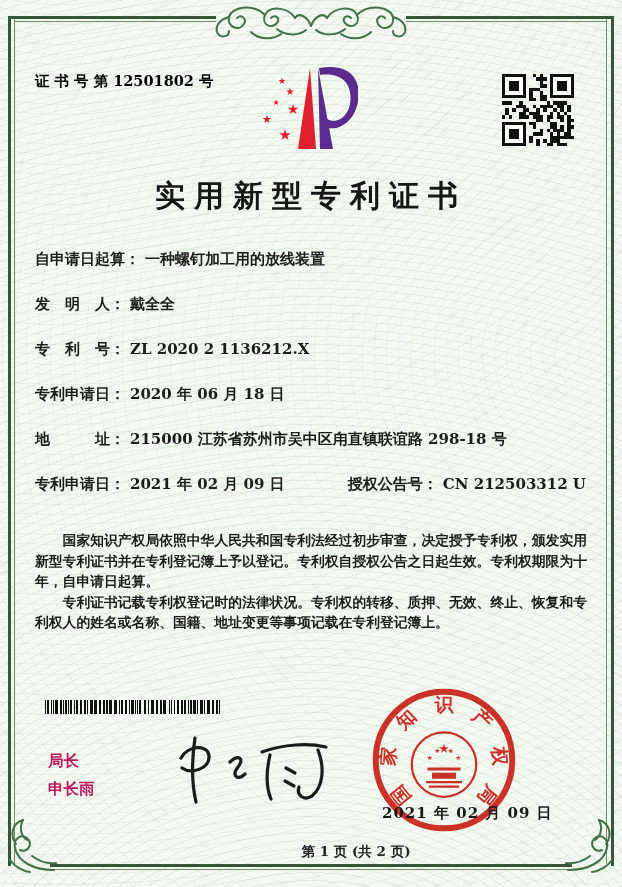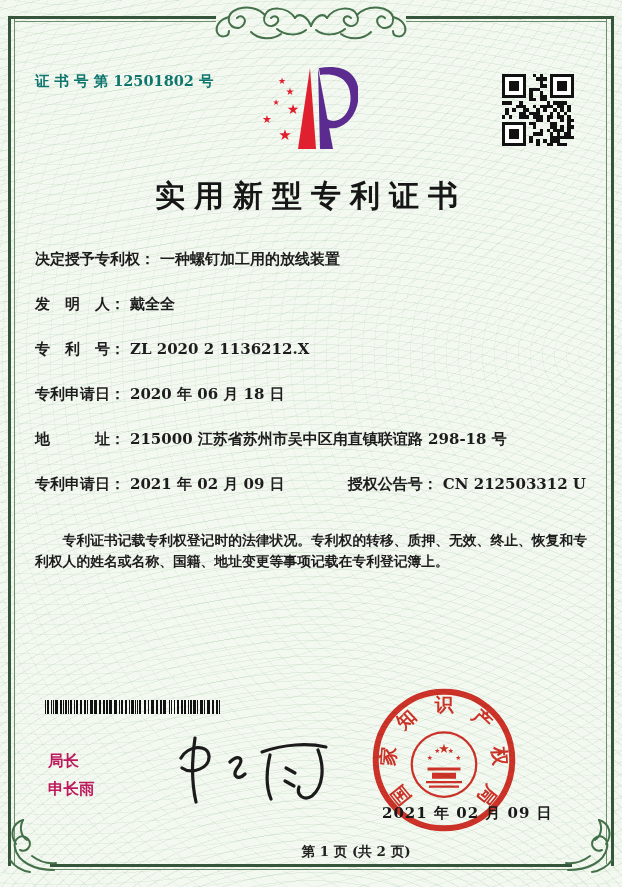--- a/index.html
+++ b/index.html
@@ -24,21 +24,21 @@
   .fl-right-inner{left:606px;top:18px;width:1px;height:846px;background:#6d8f6d;}
   .fl-top-left{left:8px;top:16px;width:208px;height:2.5px;}
   .fl-top-left2{left:14px;top:21px;width:202px;height:1px;background:#6d8f6d;}
   .fl-top-right{left:406px;top:16px;width:206px;height:2.5px;}
   .fl-top-right2{left:406px;top:21px;width:201px;height:1px;background:#6d8f6d;}
   .fl-bottom{left:50px;top:864px;width:522px;height:3px;}
   .fl-bottom2{left:50px;top:869px;width:522px;height:1px;background:#6d8f6d;}
   .ornament{position:absolute;z-index:2;}
   .ornament svg path{fill:none;stroke:#44704a;stroke-width:2;stroke-linecap:round;}
   
-  .cert-no{position:absolute;left:35px;top:72px;font-size:14.5px;font-weight:700;color:#0f766e;z-index:3;}
+  .cert-no{position:absolute;left:35px;top:72px;font-size:14.5px;font-weight:700;color:#000000;z-index:3;}
   .logo{position:absolute;left:238px;top:62px;z-index:3;}
   .qr{position:absolute;left:502px;top:74px;z-index:3;}
   .title{
     position:absolute;left:0;top:176px;width:622px;text-align:center;
     font-size:30px;font-weight:700;letter-spacing:9px;color:#161616;z-index:3;
   }
   .fields{position:absolute;left:35px;top:250px;width:552px;z-index:3;}
   .f-row{margin-bottom:26px;font-size:15px;font-weight:700;color:#1d1d1d;white-space:nowrap;}
   .f-label{display:inline-block;}
   .f-value{margin-left:5px;}
@@ -264,41 +264,42 @@
       <rect x="0" y="14" width="7" height="7" fill="#111"></rect>
       <rect x="1" y="15" width="5" height="5" fill="#fff"></rect>
       <rect x="2" y="16" width="3" height="3" fill="#111"></rect>
     </svg>
 </div>
 
 <div class="title">实用新型专利证书</div>
 
 <div class="fields">
   <div class="f-row">
-    <span class="f-label">决定授予专利权：</span><span class="f-value">一种螺钉加工用的放线装置</span>
+    <span class="f-label">自申请日起算：</span><span class="f-value">一种螺钉加工用的放线装置</span>
   </div>
   <div class="f-row">
     <span class="f-label">发　明　人：</span><span class="f-value">戴全全</span>
   </div>
   <div class="f-row">
     <span class="f-label">专　利　号：</span><span class="f-value">ZL 2020 2 1136212.X</span>
   </div>
   <div class="f-row">
     <span class="f-label">专利申请日：</span><span class="f-value">2020 年 06 月 18 日</span>
   </div>
   <div class="f-row">
     <span class="f-label">地　　　址：</span><span class="f-value">215000 江苏省苏州市吴中区甪直镇联谊路 298-18 号</span>
   </div>
   <div class="f-row f-row-double">
     <span><span class="f-label">专利申请日：</span><span class="f-value">2021 年 02 月 09 日</span></span>
     <span class="f-pair2"><span class="f-label">授权公告号：</span><span class="f-value">CN 212503312 U</span></span>
   </div>
 </div>
 
 <div class="paragraphs">
+  <p>国家知识产权局依照中华人民共和国专利法经过初步审查，决定授予专利权，颁发实用新型专利证书并在专利登记簿上予以登记。专利权自授权公告之日起生效。专利权期限为十年，自申请日起算。</p>
   <p>专利证书记载专利权登记时的法律状况。专利权的转移、质押、无效、终止、恢复和专利权人的姓名或名称、国籍、地址变更等事项记载在专利登记簿上。</p>
 </div>
 
 <div class="barcode">
   <svg id="barcode-svg" width="180" height="14" viewBox="0 0 180 14" shape-rendering="crispEdges">
       <rect x="0" y="0" width="1" height="14" fill="#111"></rect>
       <rect x="2" y="0" width="2" height="14" fill="#111"></rect>
       <rect x="6" y="0" width="1" height="14" fill="#111"></rect>
       <rect x="8" y="0" width="1" height="14" fill="#111"></rect>
       <rect x="10" y="0" width="3" height="14" fill="#111"></rect>

